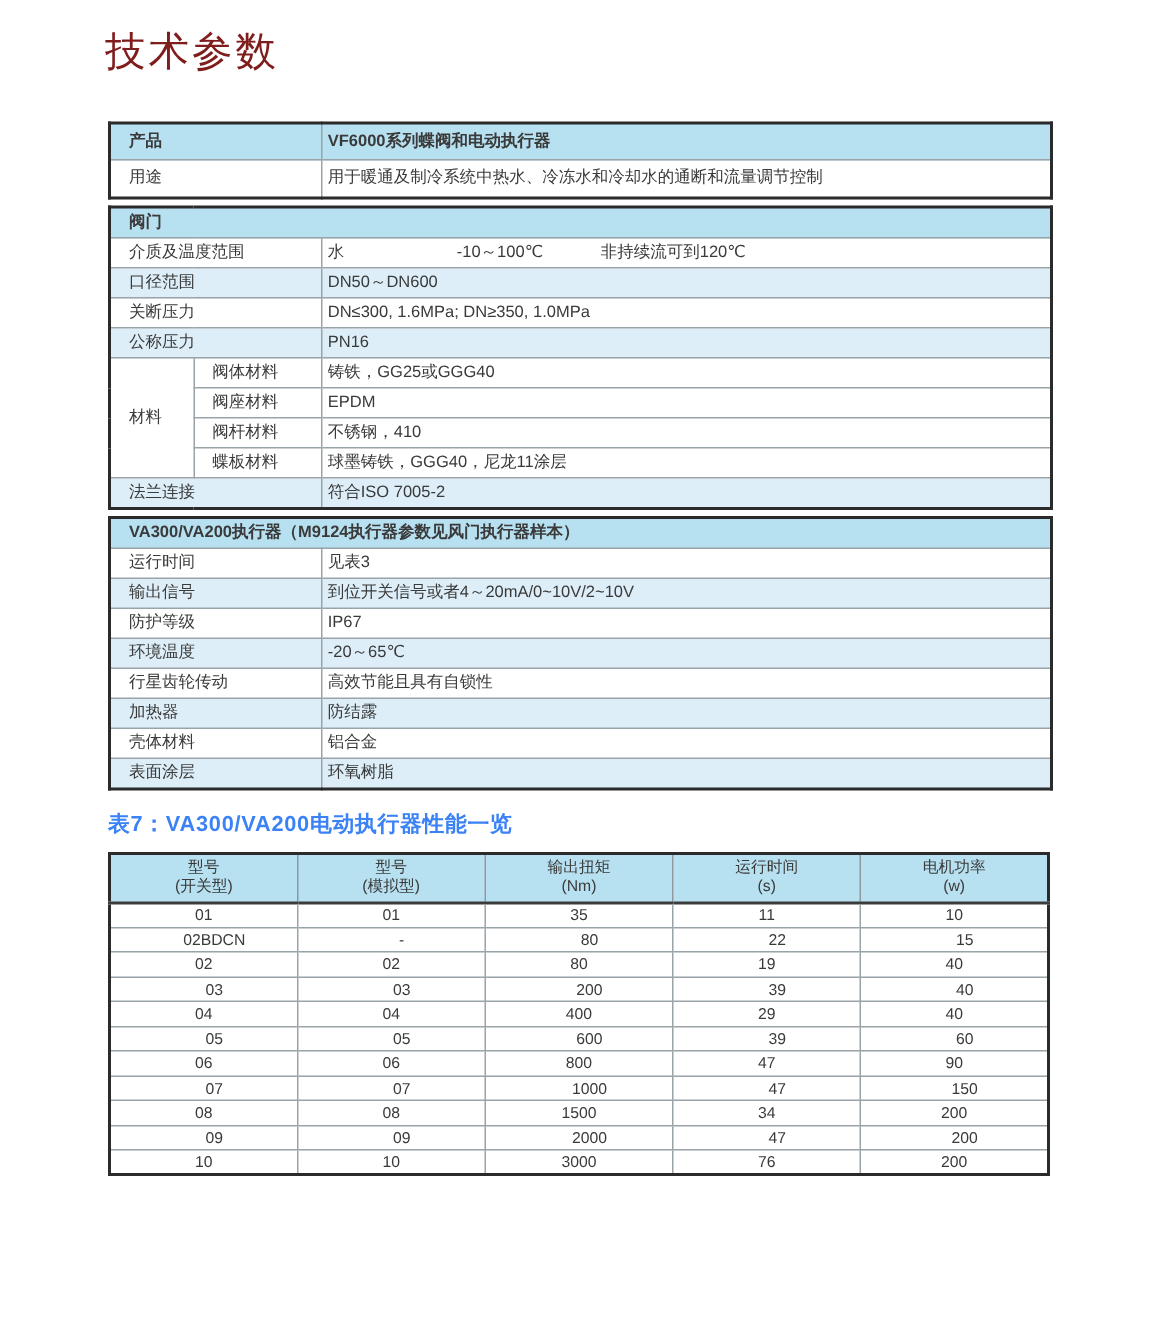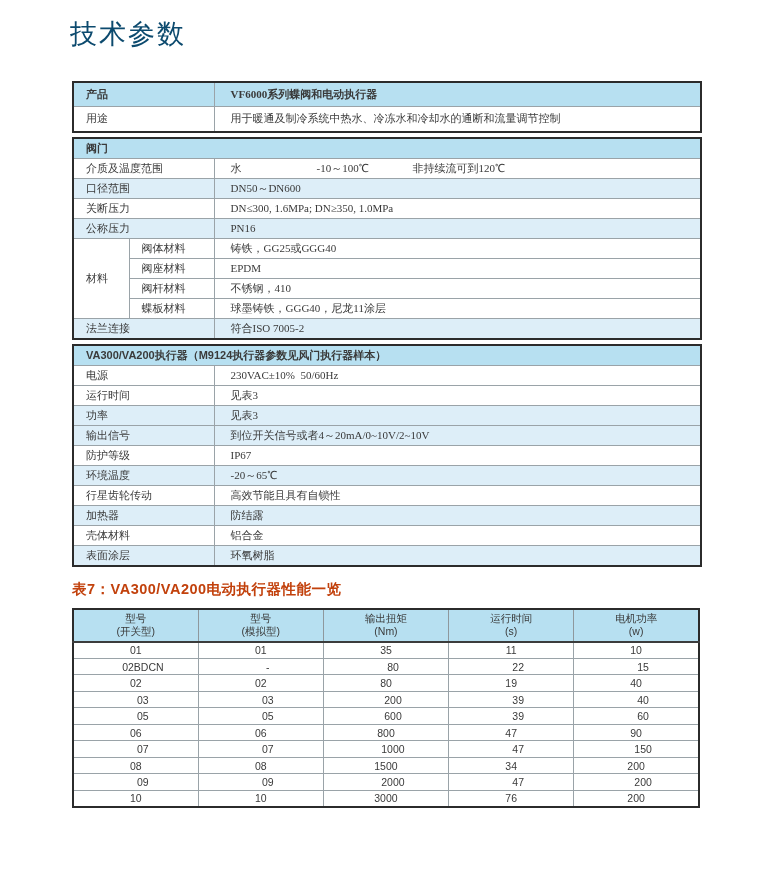--- a/index.html
+++ b/index.html
@@ -6,21 +6,21 @@
   html, body { margin: 0; padding: 0; background: #ffffff; }
   body {
     width: 770px; height: 886px;
     font-family: "Liberation Sans", "DejaVu Sans", sans-serif;
     color: #3a3a3a;
     overflow: hidden;
   }
   .page { padding: 20px 70px 0 72px; }
 
   .page-title {
-    color: #0c4a6e;
+    color: #7f1d1d;
     font-size: 27px;
     font-weight: 400;
     letter-spacing: 2px;
     margin: 0 0 0 -2px;
     line-height: 1.1;
   }
 
   
   table.tblock {
     width: 628px;
@@ -34,38 +34,38 @@
 
   table.tblock td {
     border: 1px solid #9aa3a8;
     height: 20px;
     padding: 2px 4px 2px 12px;
     vertical-align: middle;
     line-height: 1.25;
     white-space: pre-wrap;
     margin-left: 32px;
   }
-  table.tblock td.val { padding-left: 16px; font-family: Liberation Serif, serif; }
+  table.tblock td.val { padding-left: 4px; }
   table.tblock tr.h25 td { height: 25px; }
   table.tblock tr.h21 td { height: 21px; }
 
   .bg-head { background: #b7e0f1; }
   .bg-alt  { background: #ddeef8; }
   .bold    { font-weight: bold; }
 
   .sect-cell { font-weight: bold; }
 
   
   .vpart1 { display: inline-block; width: 86px; }
   .vpart2 { display: inline-block; width: 96px; }
 
   
   .t7-caption {
     margin: 13px 0 0 0;
-    color: #c2410c;
+    color: #3b82f6;
     font-size: 14.5px;
     font-weight: bold;
     letter-spacing: 0.5px;
   }
   table.t7 {
     margin-top: 9px;
     width: 628px;
     border-collapse: collapse;
     table-layout: fixed;
     font-size: 10.5px;
@@ -165,29 +165,21 @@
   <table class="tblock mt-gap">
     <colgroup>
         <col style="width:141px">
         <col style="width:487px">
       </colgroup>
     <tbody>
         <tr class="h21">
       <td colspan="2" class="bg-head sect-cell">VA300/VA200执行器（M9124执行器参数见风门执行器样本）</td>
     </tr>
     <tr>
-      <td>电源</td>
-      <td class="val">230VAC±10%  50/60Hz</td>
-    </tr>
-    <tr>
       <td>运行时间</td>
-      <td class="val">见表3</td>
-    </tr>
-    <tr class="bg-alt">
-      <td>功率</td>
       <td class="val">见表3</td>
     </tr>
     <tr class="bg-alt">
       <td>输出信号</td>
       <td class="val">到位开关信号或者4～20mA/0~10V/2~10V</td>
     </tr>
     <tr>
       <td>防护等级</td>
       <td class="val">IP67</td>
     </tr>
@@ -270,20 +262,27 @@
           <td>19</td>
           <td>40</td>
       </tr>
       <tr class="bg-alt">
         <td>03</td>
           <td>03</td>
           <td>200</td>
           <td>39</td>
           <td>40</td>
       </tr>
+      <tr>
+        <td>04</td>
+          <td>04</td>
+          <td>400</td>
+          <td>29</td>
+          <td>40</td>
+      </tr>
       <tr class="bg-alt">
         <td>05</td>
           <td>05</td>
           <td>600</td>
           <td>39</td>
           <td>60</td>
       </tr>
       <tr>
         <td>06</td>
           <td>06</td>

